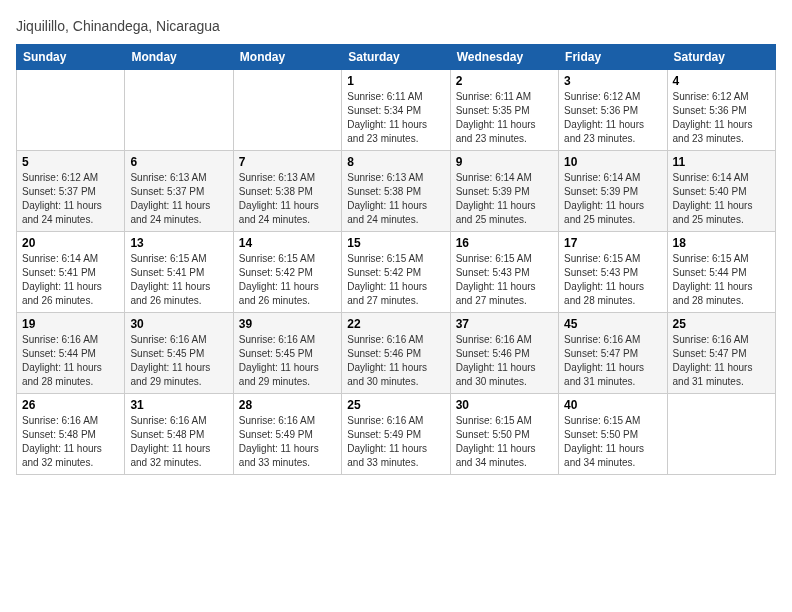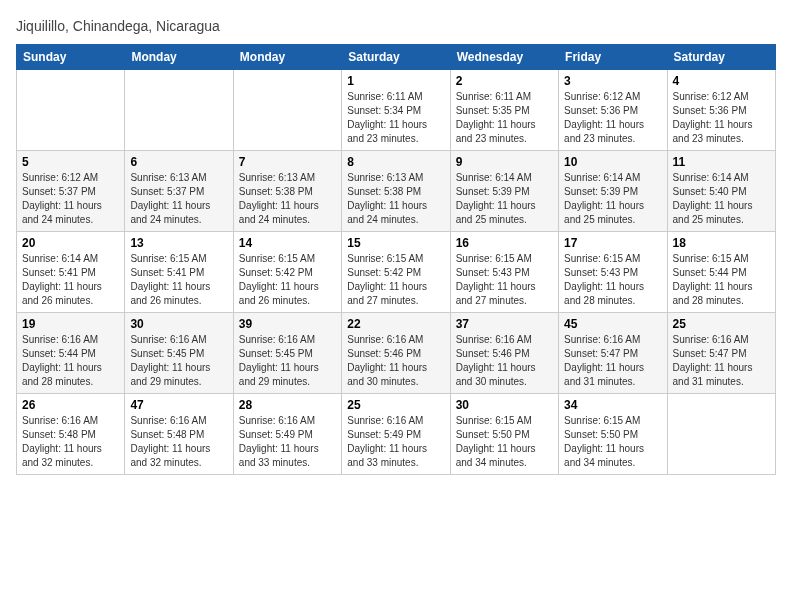--- a/index.html
+++ b/index.html
@@ -288,21 +288,21 @@
       </tr>
       <tr>
         <td>
           <span class="day-num">26</span>
           <div class="day-info" style="white-space: pre-line;">Sunrise: 6:16 AM
 Sunset: 5:48 PM
 Daylight: 11 hours
 and 32 minutes.</div>
         </td>
         <td>
-          <span class="day-num">47</span>
+          <span class="day-num">31</span>
           <div class="day-info" style="white-space: pre-line;">Sunrise: 6:16 AM
 Sunset: 5:48 PM
 Daylight: 11 hours
 and 32 minutes.</div>
         </td>
         <td>
           <span class="day-num">28</span>
           <div class="day-info" style="white-space: pre-line;">Sunrise: 6:16 AM
 Sunset: 5:49 PM
 Daylight: 11 hours
@@ -316,21 +316,21 @@
 and 33 minutes.</div>
         </td>
         <td>
           <span class="day-num">30</span>
           <div class="day-info" style="white-space: pre-line;">Sunrise: 6:15 AM
 Sunset: 5:50 PM
 Daylight: 11 hours
 and 34 minutes.</div>
         </td>
         <td>
-          <span class="day-num">34</span>
+          <span class="day-num">40</span>
           <div class="day-info" style="white-space: pre-line;">Sunrise: 6:15 AM
 Sunset: 5:50 PM
 Daylight: 11 hours
 and 34 minutes.</div>
         </td>
         <td class="empty"></td>
       </tr>
     </tbody>
 </table>
 

